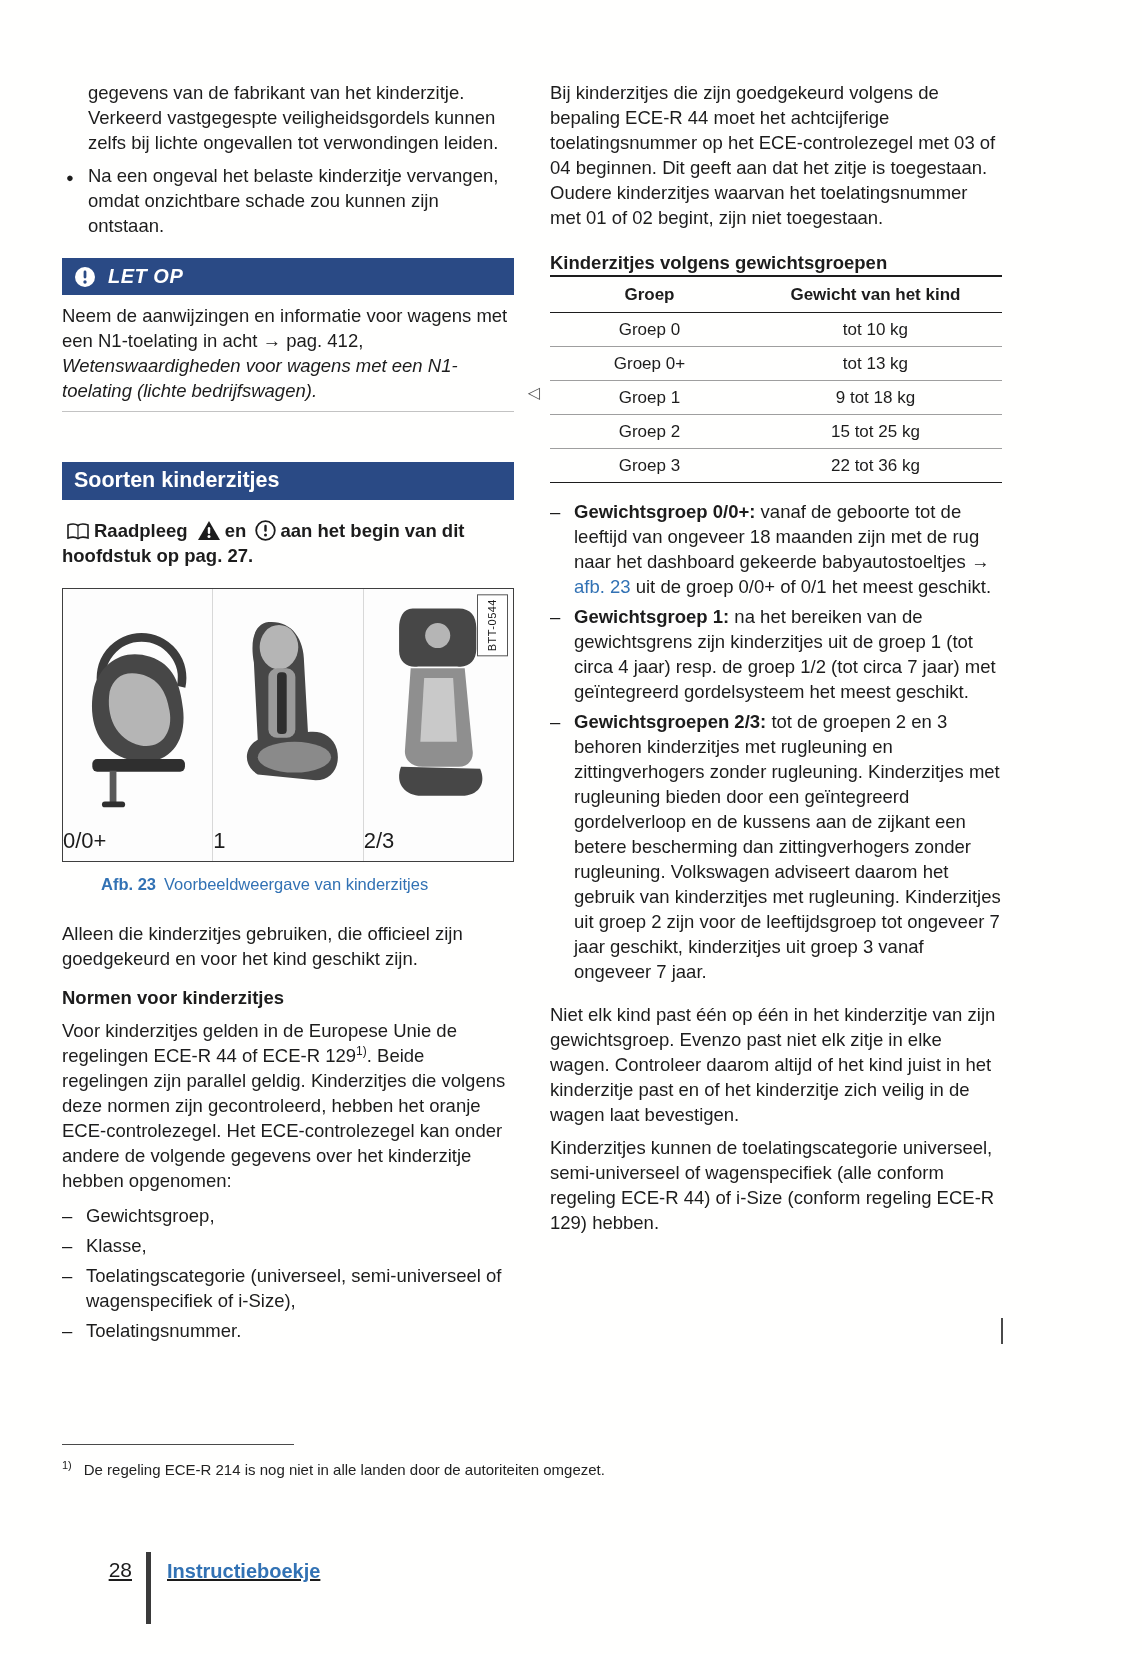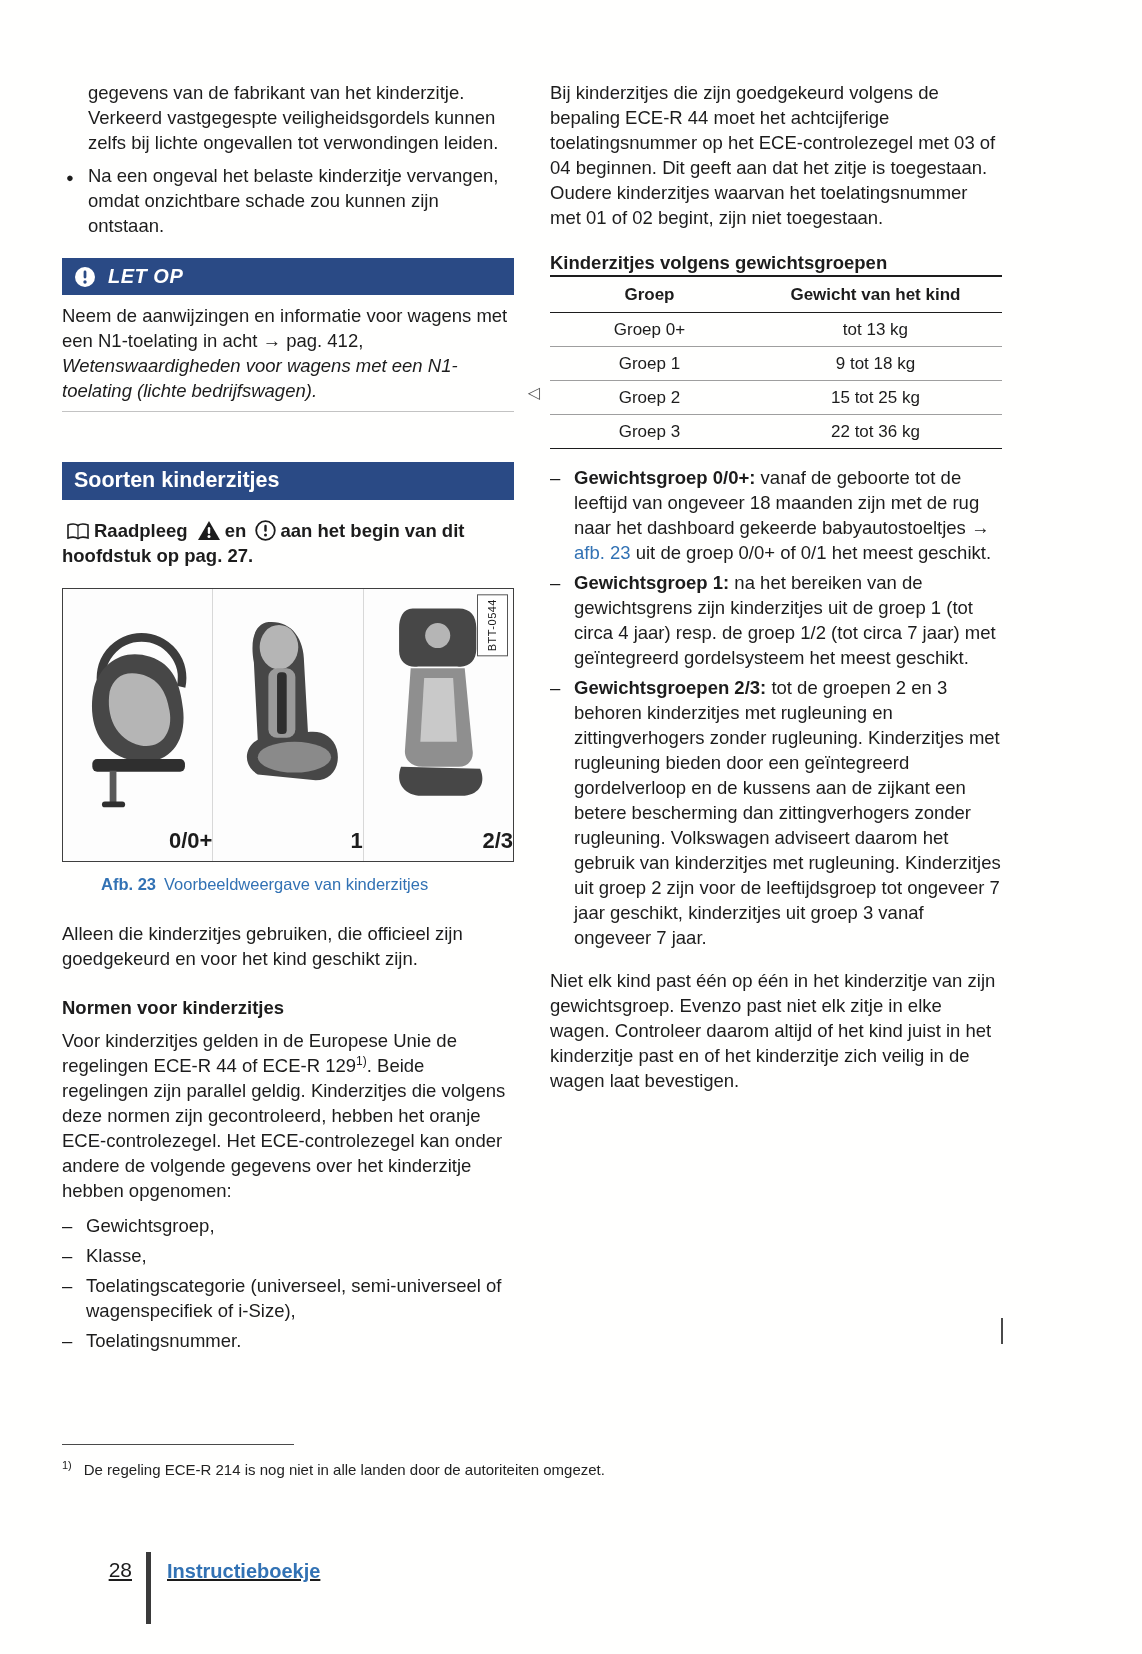--- a/index.html
+++ b/index.html
@@ -33,28 +33,28 @@
   .section-bar { margin-top:50px; background:#2a4a85; color:#fff; font-weight:bold; font-size:21.5px; padding:6px 12px 7px 12px; }
 
   .refer { margin-top:18px; font-weight:bold; }
   .inline-icon { display:inline-block; vertical-align:-4px; margin:0 4px; }
 
   
   .figure { margin-top:20px; border:1px solid #3f3f3f; height:274px; background:#fdfdfd; display:flex; position:relative; }
   .panel { flex:1; position:relative; }
   .panel + .panel { border-left:1px solid #d8d8d8; }
   .panel svg { position:absolute; top:6px; left:0; width:100%; height:222px; }
-  .panel-label { position:absolute; bottom:8px; left:0; width:100%; text-align:right; font-weight:bold; font-size:22px; }
+  .panel-label { position:absolute; bottom:8px; left:0; width:100%; text-align:left; font-weight:normal; font-size:22px; }
   .fig-code { position:absolute; top:5px; right:5px; border:1px solid #555; background:#fff;
     font-size:11px; padding:4px 2px; writing-mode:vertical-rl; transform:rotate(180deg); letter-spacing:0.5px; }
 
   .caption { margin-top:10px; font-size:16.5px; color:#3272b4;margin-left:39px; }
   .caption b { font-weight:bold; margin-right:8px; }
 
-  .subhead { margin-top:24px; font-weight:bold; }
+  .subhead { margin-top:14px; font-weight:bold; }
   .tight { margin-top:8px; }
 
   sup { font-size:12px; vertical-align:super; line-height:0; }
 
   .dash-item { display:flex; margin-top:5px; }
   .dash-glyph { width:24px; flex:none; }
   .dash-text { flex:1; }
   .lead { font-weight:bold; }
   .xref { color:#3272b4; }
 
@@ -204,20 +204,24 @@
 
       <table class="wtable">
         <thead>
           <tr>
             <th class="c1">Groep</th>
             <th>Gewicht van het kind</th>
           </tr>
         </thead>
         <tbody>
           <tr>
+            <td>Groep 0</td>
+            <td>tot 10 kg</td>
+          </tr>
+          <tr>
             <td>Groep 0+</td>
             <td>tot 13 kg</td>
           </tr>
           <tr>
             <td>Groep 1</td>
             <td>9 tot 18 kg</td>
           </tr>
           <tr>
             <td>Groep 2</td>
             <td>15 tot 25 kg</td>
@@ -240,20 +244,21 @@
         </div>
         <div class="dash-item">
           <span class="dash-glyph">–</span>
           <span class="dash-text"><span class="lead">Gewichtsgroepen 2/3:</span><span> tot de groepen 2 en 3 behoren kinderzitjes met rugleuning en zittingverhogers zonder rugleuning. Kinderzitjes met rugleuning bieden door een geïntegreerd gordelverloop en de kussens aan de zijkant een betere bescherming dan zittingverhogers zonder rugleuning. Volkswagen adviseert daarom het gebruik van kinderzitjes met rugleuning. Kinderzitjes uit groep 2 zijn voor de leeftijdsgroep tot ongeveer 7 jaar geschikt, kinderzitjes uit groep 3 vanaf ongeveer 7 jaar.</span></span>
         </div>
       </div>
 
       <p class="blk" style="margin-top:18px;">Niet elk kind past één op één in het kinderzitje van zijn gewichtsgroep. Evenzo past niet elk zitje in elke wagen. Controleer daarom altijd of het kind juist in het kinderzitje past en of het kinderzitje zich veilig in de wagen laat bevestigen.</p>
 
 
+      <p class="tight">Kinderzitjes kunnen de toelatingscategorie universeel, semi-universeel of wagenspecifiek (alle conform regeling ECE-R 44) of i-Size (conform regeling ECE-R 129) hebben.</p>
 
     </div>
   </div>
 
   <div class="footnote-area">
     <div class="footnote-rule"></div>
     <p class="footnote">
       <sup>1)</sup><span>De regeling ECE-R 214 is nog niet in alle landen door de autoriteiten omgezet.</span>
     </p>
   </div>

